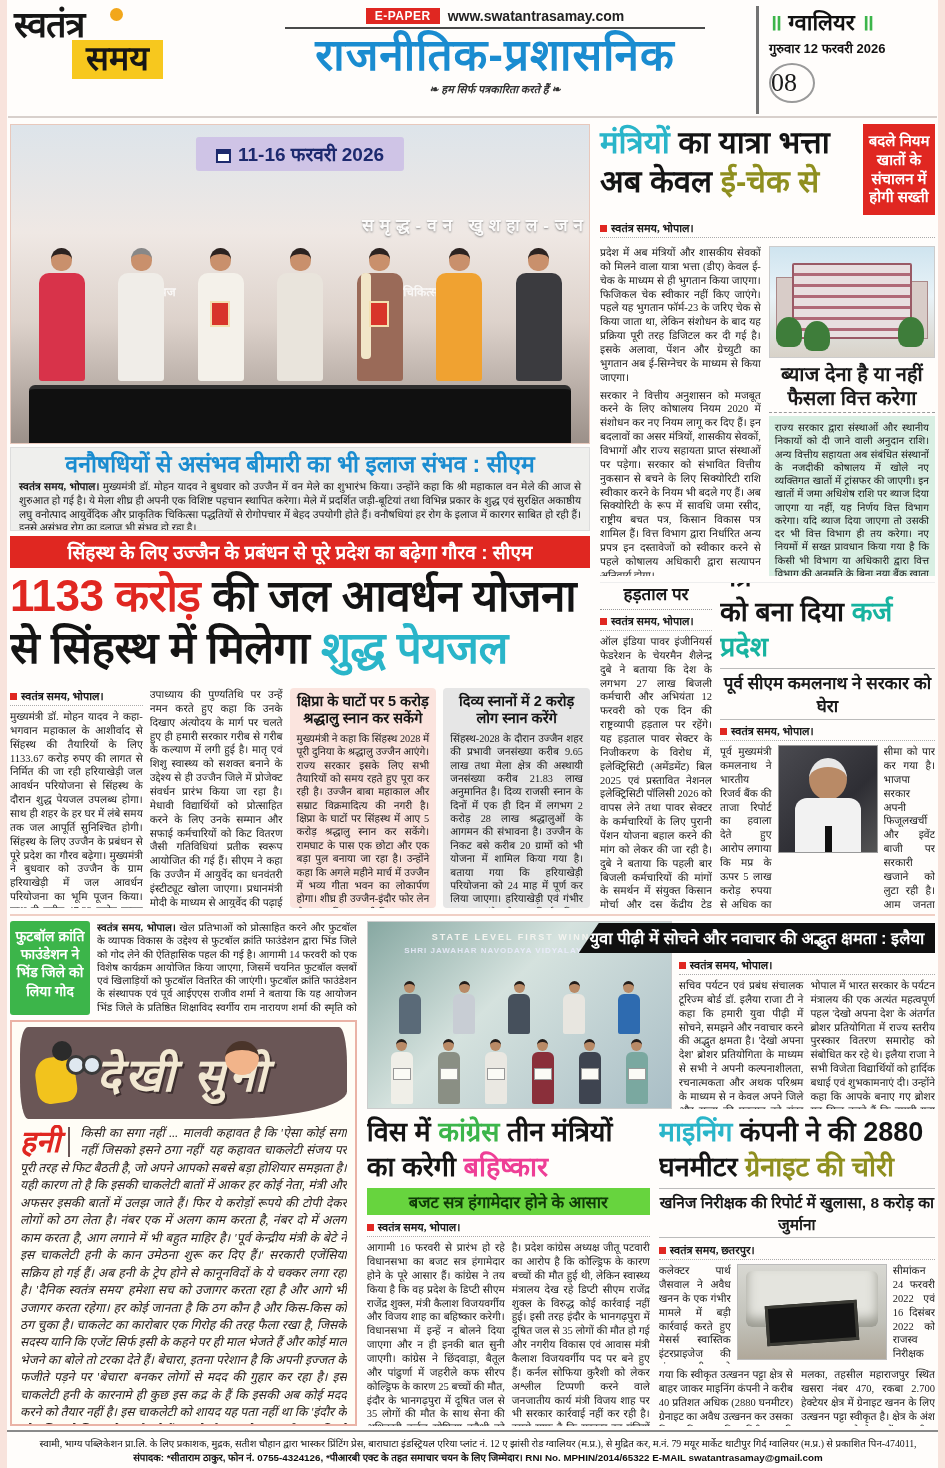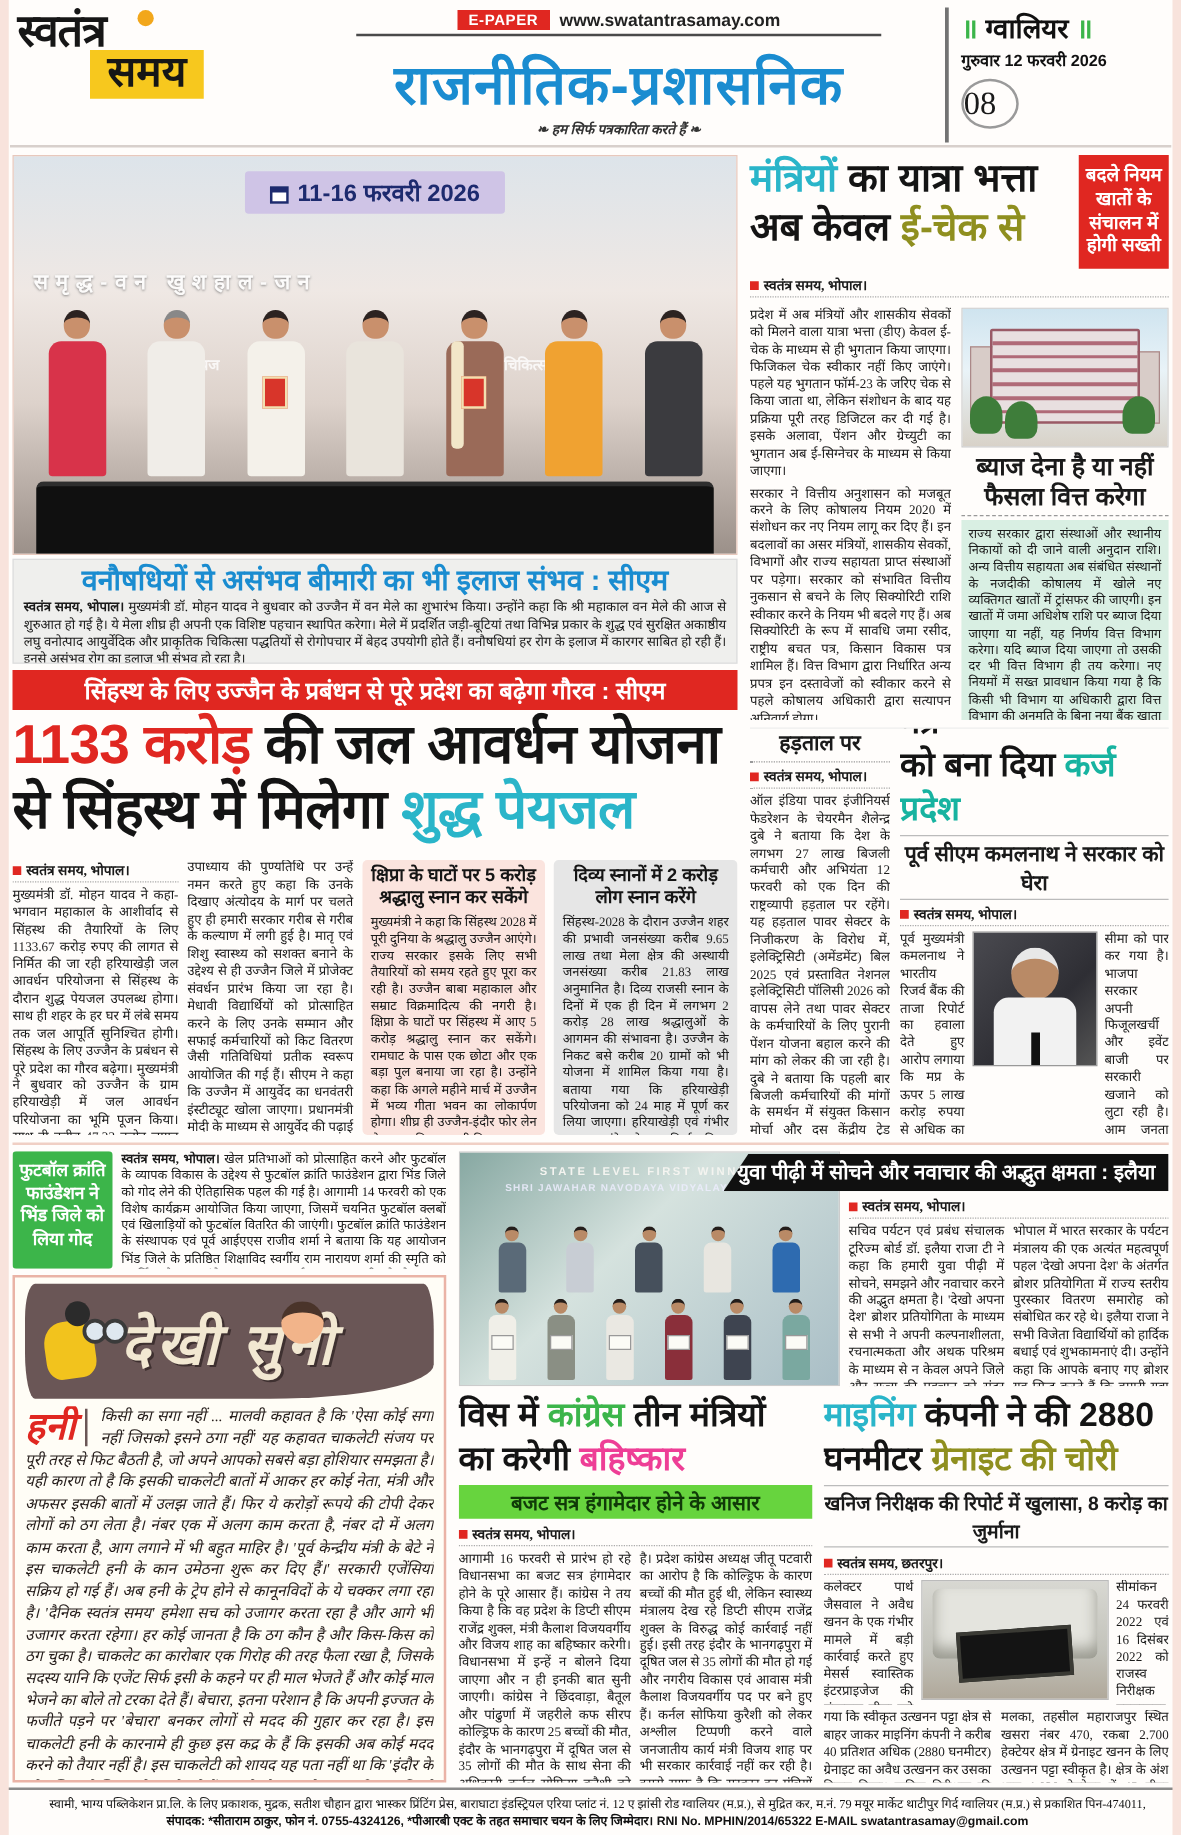--- a/index.html
+++ b/index.html
@@ -17,21 +17,21 @@
   .logo-l1 { font-size:36px; font-weight:800; letter-spacing:-1px; line-height:1.05; color:#161616; }
   .logo-l2 { display:inline-block; margin-left:58px; margin-top:-4px; background:var(--yellow,#f7c81e);
              padding:0 14px 2px 14px; font-size:34px; font-weight:800; color:#161616; line-height:1.1;}
   .mast-center { flex:1; text-align:center; padding-top:2px; }
   .mast-top { display:flex; justify-content:center; align-items:center; gap:8px;
               border-bottom:2px solid #4a4a4a; width:420px; margin:0 auto; padding-bottom:3px;}
   .epaper { background:var(--red,#e02721); color:#fff; font:800 12px "Liberation Sans",sans-serif;
             padding:1px 9px; letter-spacing:.5px; }
   .site { font:700 14px "Liberation Sans",sans-serif; color:#222; }
   .section-title { font:800 44px "Liberation Sans",sans-serif; color:var(--blue,#1a8cd0);
-                   line-height:1.1; margin-top:16px; letter-spacing:1px;}
+                   line-height:1.1; margin-top:2px; letter-spacing:1px;}
   .tagline { font:italic 700 11px "Liberation Serif",serif; color:#333; margin-top:2px; }
   .tagline::before{content:"❧ ";} .tagline::after{content:" ❧";}
   .mast-right { width:175px; border-left:3px solid #737373; padding-left:10px; text-align:left;
                 font-family:"Liberation Sans",sans-serif; position:relative;}
   .edition-row { font:800 22px "Liberation Sans",sans-serif; color:#111; }
   .edition-row .bars { color:var(--green,#3cb54a); font-weight:800; }
   .mast-date { font:700 13px "Liberation Sans",sans-serif; margin-top:3px; color:#111;}
   .pagenum { display:inline-block; margin-top:6px; font:400 26px "Liberation Serif",serif;
              border:2px solid #9a9a9a; border-radius:50%; width:46px; height:40px; line-height:36px; }
   .mast-rule { border-top:2px solid #d8d0cc; margin:0 8px; }
@@ -43,21 +43,21 @@
   .right-col { flex:1; display:flex; flex-direction:column; }
 
   
   .photo-main { height:320px; position:relative; overflow:hidden; border:1px solid #e8c8bc;
     background:linear-gradient(180deg,#dde4ea 0%,#efe8e4 34%,#ddd2cb 62%,#9b9089 100%); }
   .photo-banner { position:absolute; left:50%; transform:translateX(-50%); top:12px;
     background:#cfc4e6; color:#1d2a6e; font:800 19px "Liberation Sans",sans-serif;
     padding:4px 20px; border-radius:3px; white-space:nowrap; }
   .cal-icon { display:inline-block; width:15px; height:14px; background:#fff; border:2px solid #1d2a6e;
     border-top:5px solid #1d2a6e; vertical-align:-2px; margin-right:7px; }
-  .backdrop-t1 { position:absolute; top:88px; left:16px; right:0; text-align:left; color:#fff;
+  .backdrop-t1 { position:absolute; top:88px; left:16px; right:0; text-align:right; color:#fff;
     font:800 17px "Liberation Sans",sans-serif; letter-spacing:6px; opacity:.85; text-shadow:0 1px 2px #777;}
   .backdrop-t2 { position:absolute; top:158px; left:0; right:0; display:flex; justify-content:space-around;
     color:#fff; font:700 12px "Liberation Sans",sans-serif; opacity:.8; }
   .people { position:absolute; bottom:62px; left:0; right:0; display:flex; justify-content:space-evenly;
             align-items:flex-end; }
   .person { width:58px; display:flex; flex-direction:column; align-items:center; }
   .p-head { width:21px; height:23px; background:#c9906c; border-radius:50% 50% 45% 45%;
             border-top:6px solid #2c2321; }
   .p-body { width:46px; height:108px; border-radius:10px 10px 3px 3px; margin-top:2px; position:relative;}
   .p-body .p-item { position:absolute; left:12px; top:28px; width:20px; height:26px; background:#d8352a;

